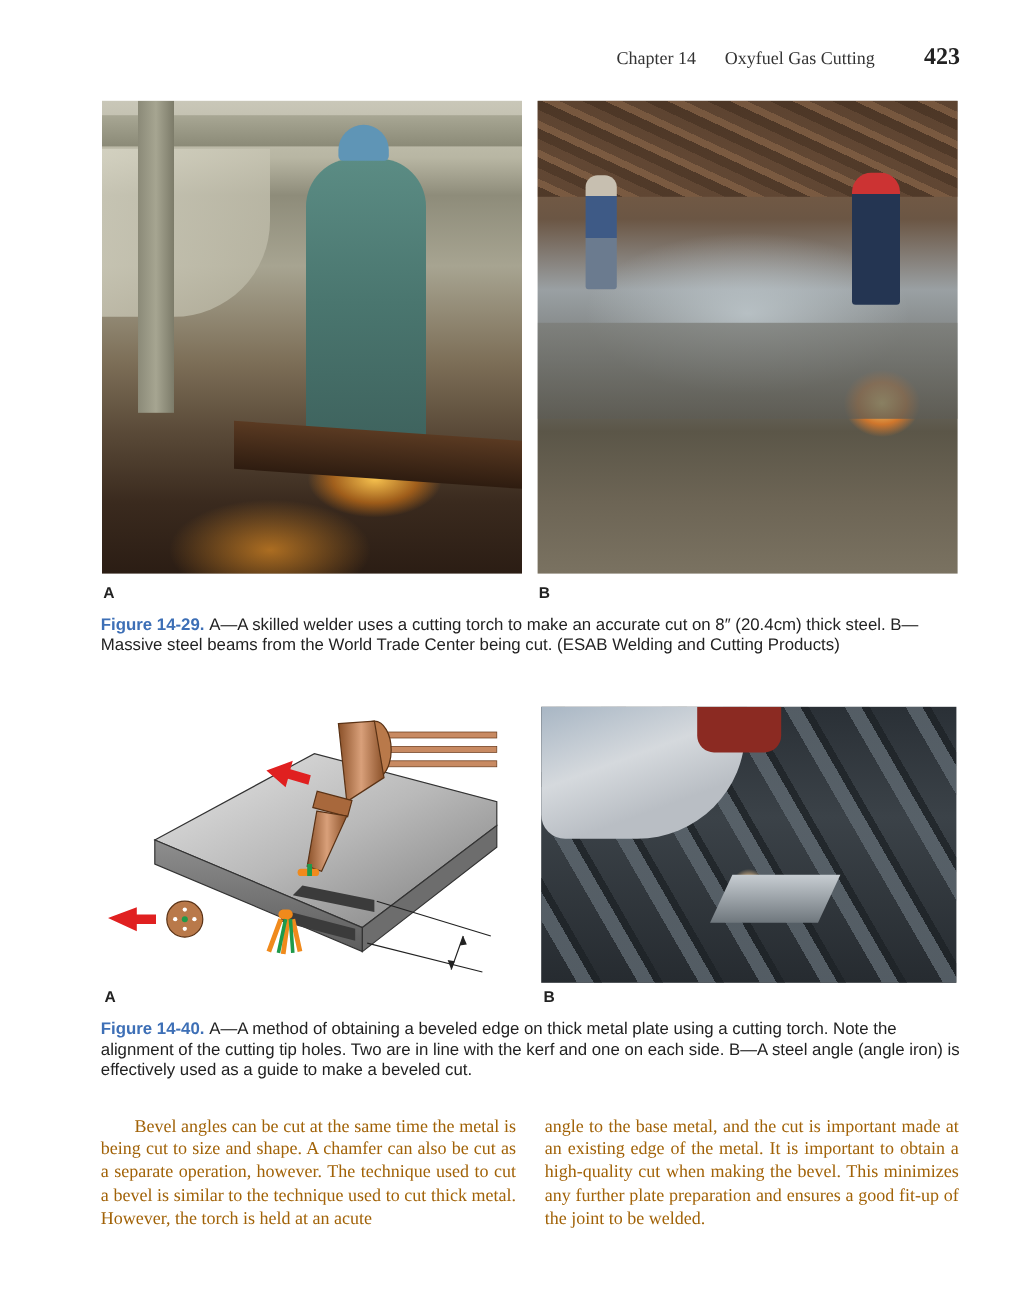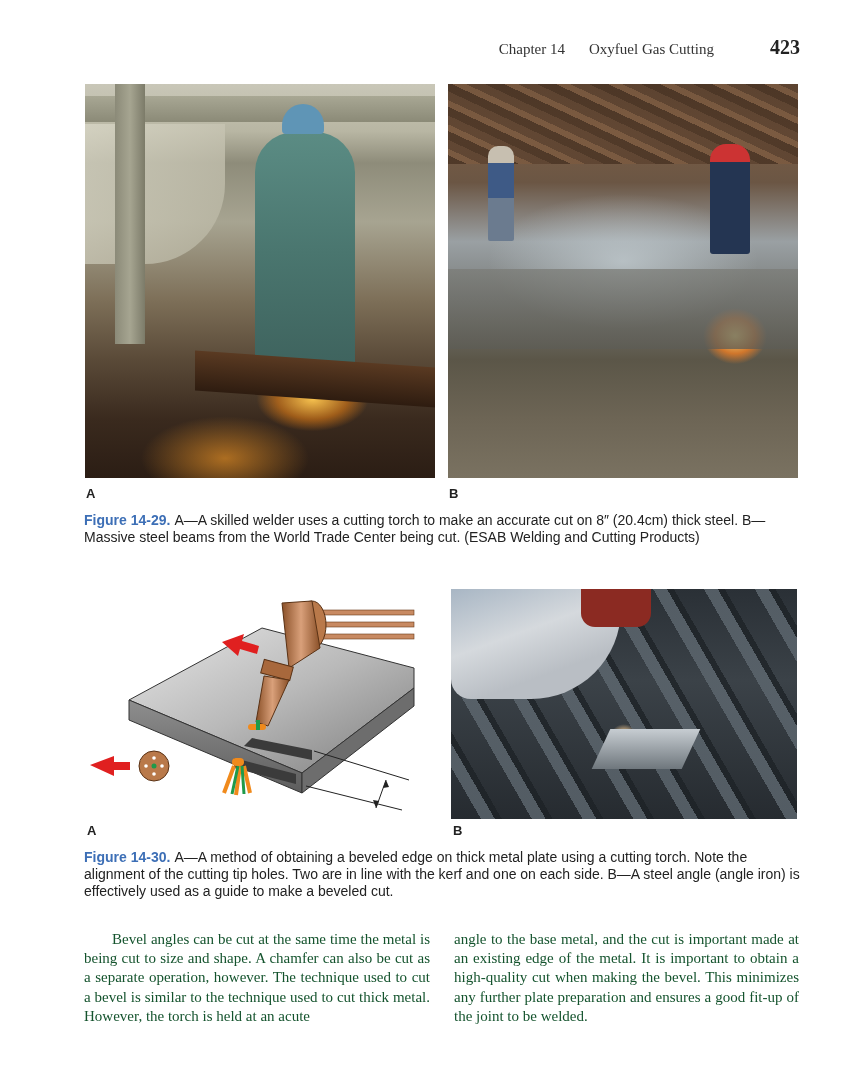--- a/index.html
+++ b/index.html
@@ -4,21 +4,21 @@
 <style>
   html, body { margin: 0; padding: 0; background: #ffffff; }
   body { width: 849px; height: 1087px; position: relative; overflow: hidden; }
   .header {
     position: absolute; top: 36px; right: 49px;
     font-family: "Liberation Serif", "DejaVu Serif", serif;
     font-size: 15px; color: #333;
     display: flex; align-items: baseline; gap: 16px;
   }
   .header .chap { margin-right: 8px; }
-  .header .title { margin-right: 40px; }
+  .header .title { margin-right: 25px; }
   .header .pageno { font-weight: bold; font-size: 20px; color: #222; }
 
   .photo { position: absolute; overflow: hidden; }
   .photoA {
     left: 85px; top: 84px; width: 350px; height: 394px;
     background:
       radial-gradient(ellipse 70px 40px at 65% 80%, rgba(255,200,80,0.95), rgba(255,140,20,0.5) 50%, transparent 80%),
       radial-gradient(ellipse 120px 60px at 40% 95%, rgba(255,160,40,0.6), transparent 70%),
       linear-gradient(180deg, #c9c7b8 0%, #b8b6a3 12%, #8e8c7a 20%, #a7a491 35%, #7d6f58 55%, #5a4a38 70%, #3a2a1e 85%, #2b1d14 100%);
   }
@@ -72,21 +72,21 @@
   .photoC .bars { position: absolute; inset: 0;
     background: repeating-linear-gradient(60deg, transparent 0 26px, #5e6870 26px 38px, #1d2226 38px 44px); opacity: 0.8; }
   .photoC .glove { position: absolute; left: 0; top: 0; width: 170px; height: 110px; border-radius: 0 0 90px 20px;
     background: linear-gradient(160deg, #a8b6c4 0%, #d5d9dd 40%, #b9bec4 70%); }
   .photoC .mask { position: absolute; left: 130px; top: 0; width: 70px; height: 38px; background: #8b2a22; border-radius: 0 0 14px 14px; }
   .photoC .angle { position: absolute; left: 150px; top: 140px; width: 90px; height: 40px; background: linear-gradient(180deg, #c7cdd2, #6f777d); transform: skewX(-25deg); }
 
   .body-text {
     position: absolute; top: 930px;
     font-family: "Liberation Serif", "DejaVu Serif", serif;
-    font-size: 15px; line-height: 19.2px; color: #14532d;
+    font-size: 15px; line-height: 19.2px; color: #a16207;
     text-align: justify;
   }
   .col1 { left: 84px; width: 346px; text-indent: 28px; }
   .col2 { left: 454px; width: 345px; }
 </style>
 </head>
 <body>
 
 <div class="header">
   <span class="chap">Chapter 14</span>
@@ -180,17 +180,17 @@
   <div class="bars"></div>
   <div class="glove"></div>
   <div class="mask"></div>
   <div class="angle"></div>
 </div>
 
 <div class="label" style="left:87px; top:823px;">A</div>
 <div class="label" style="left:453px; top:823px;">B</div>
 
 <div class="caption" style="top:849px;">
-  <span class="fig">Figure 14-30.</span><span>A—A method of obtaining a beveled edge on thick metal plate using a cutting torch. Note the alignment of the cutting tip holes. Two are in line with the kerf and one on each side. B—A steel angle (angle iron) is effectively used as a guide to make a beveled cut.</span>
+  <span class="fig">Figure 14-40.</span><span>A—A method of obtaining a beveled edge on thick metal plate using a cutting torch. Note the alignment of the cutting tip holes. Two are in line with the kerf and one on each side. B—A steel angle (angle iron) is effectively used as a guide to make a beveled cut.</span>
 </div>
 
 <div class="body-text col1">Bevel angles can be cut at the same time the metal is being cut to size and shape. A chamfer can also be cut as a separate operation, however. The technique used to cut a bevel is similar to the technique used to cut thick metal. However, the torch is held at an acute</div>
 <div class="body-text col2">angle to the base metal, and the cut is important made at an existing edge of the metal. It is important to obtain a high-quality cut when making the bevel. This minimizes any further plate preparation and ensures a good fit-up of the joint to be welded.</div>
 
 </body></html>

